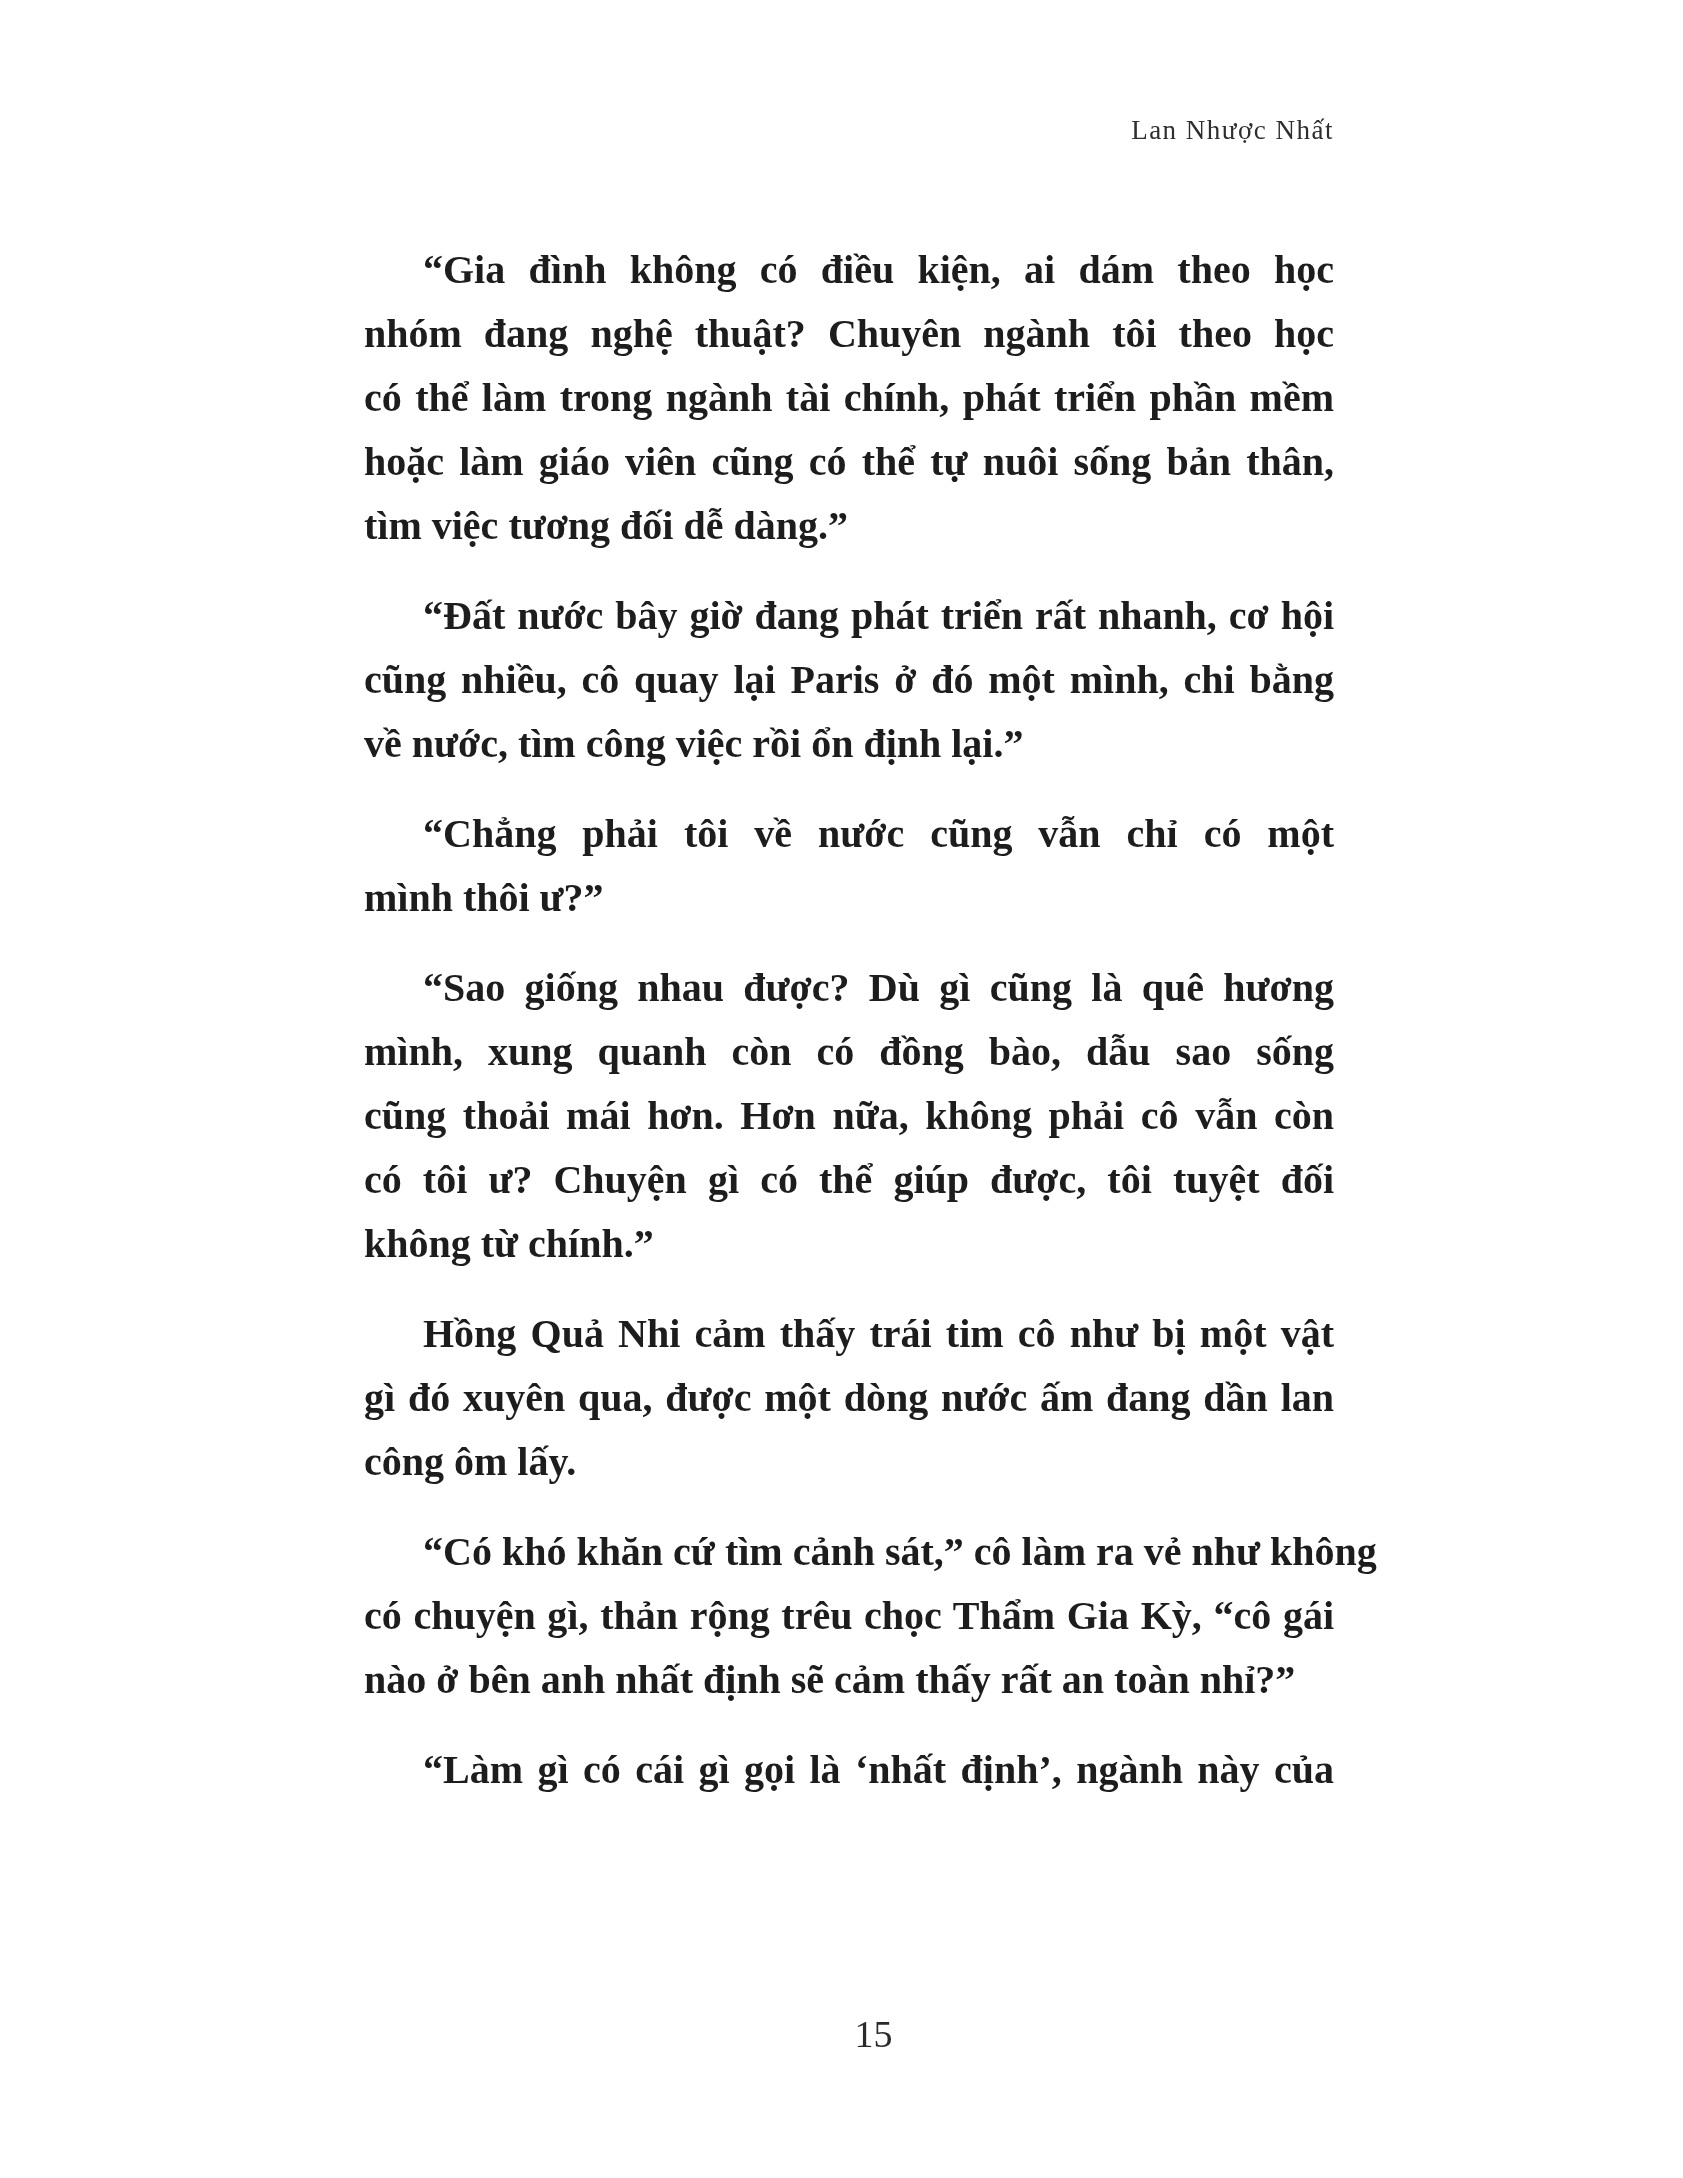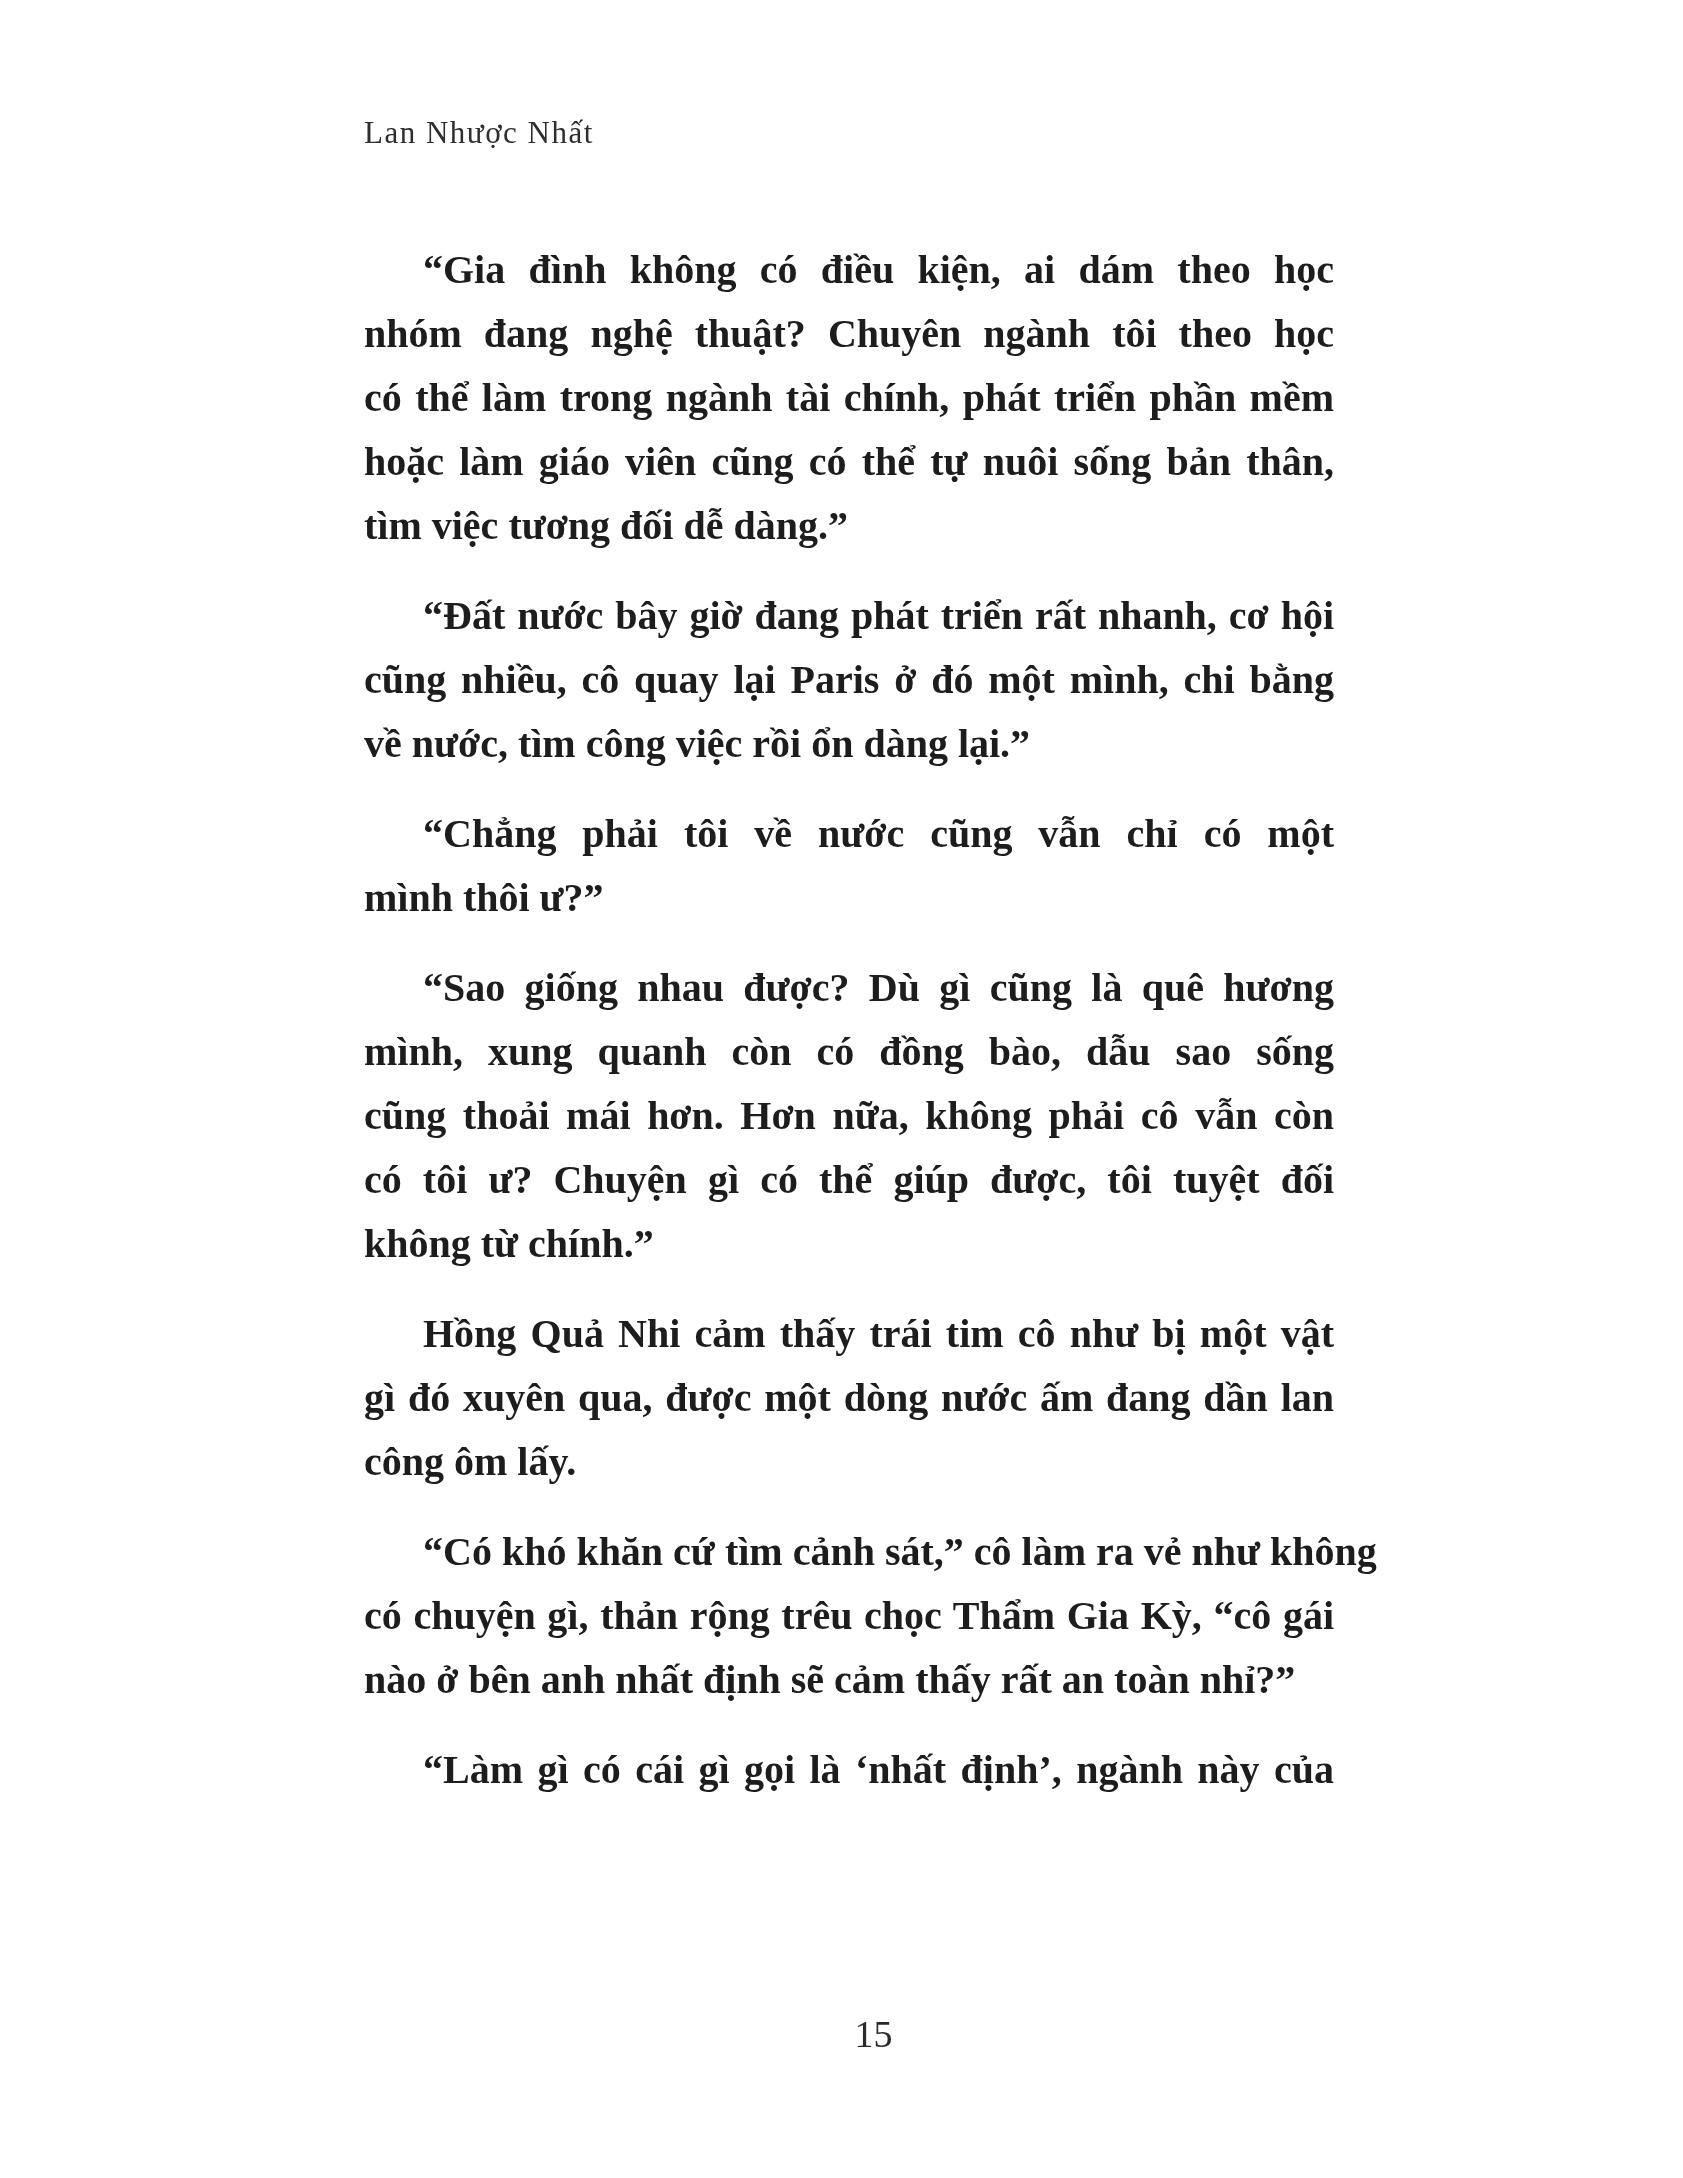--- a/index.html
+++ b/index.html
@@ -15,22 +15,22 @@
     background: #ffffff;
     font-family: "Liberation Serif", serif;
     color: #1d1d1d;
     overflow: hidden;
   }
   .running-header {
     position: absolute;
     top: 115px;
     left: 364px;
     width: 970px;
-    text-align: left;
-    font-size: 31px;
+    text-align: right;
+    font-size: 27px;
     letter-spacing: 1.5px;
     color: #2e2e2e;
     white-space: nowrap;
   }
   .text-block {
     position: absolute;
     top: 238px;
     left: 364px;
     width: 970px;
     font-size: 40px;
@@ -76,21 +76,21 @@
       <div class="paragraph">
         <span class="text-line first">“Gia đình không có điều kiện, ai dám theo học</span>
         <span class="text-line">nhóm đang nghệ thuật? Chuyên ngành tôi theo học</span>
         <span class="text-line">có thể làm trong ngành tài chính, phát triển phần mềm</span>
         <span class="text-line">hoặc làm giáo viên cũng có thể tự nuôi sống bản thân,</span>
         <span class="text-line last">tìm việc tương đối dễ dàng.”</span>
       </div>
       <div class="paragraph">
         <span class="text-line first">“Đất nước bây giờ đang phát triển rất nhanh, cơ hội</span>
         <span class="text-line">cũng nhiều, cô quay lại Paris ở đó một mình, chi bằng</span>
-        <span class="text-line last">về nước, tìm công việc rồi ổn dàng lại.”</span>
+        <span class="text-line last">về nước, tìm công việc rồi ổn định lại.”</span>
       </div>
       <div class="paragraph">
         <span class="text-line first">“Chẳng phải tôi về nước cũng vẫn chỉ có một</span>
         <span class="text-line last">mình thôi ư?”</span>
       </div>
       <div class="paragraph">
         <span class="text-line first">“Sao giống nhau được? Dù gì cũng là quê hương</span>
         <span class="text-line">mình, xung quanh còn có đồng bào, dẫu sao sống</span>
         <span class="text-line">cũng thoải mái hơn. Hơn nữa, không phải cô vẫn còn</span>
         <span class="text-line">có tôi ư? Chuyện gì có thể giúp được, tôi tuyệt đối</span>

